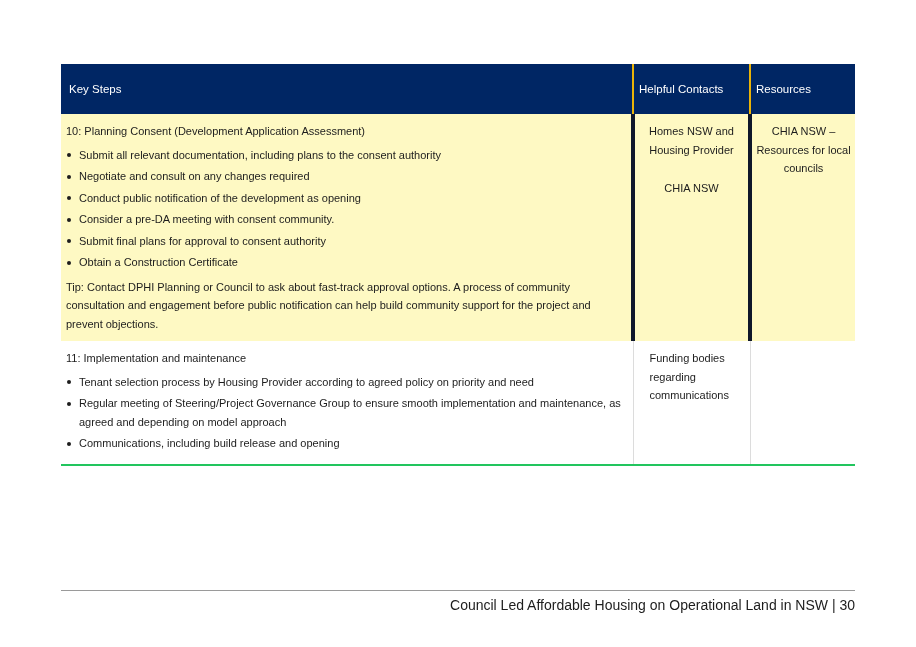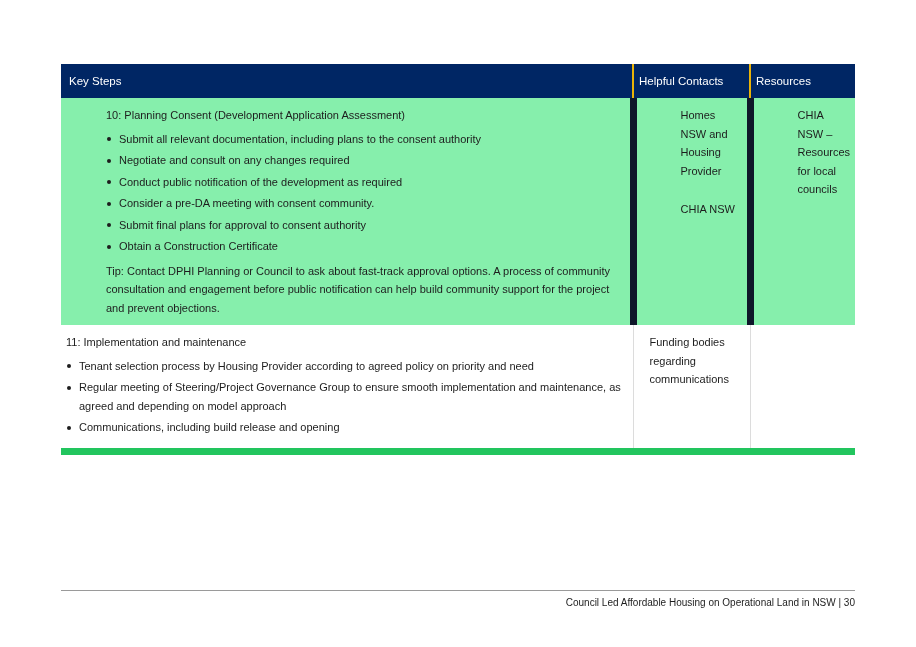--- a/index.html
+++ b/index.html
@@ -2,38 +2,38 @@
 <html><head>
 <meta charset="utf-8">
 <style>
   html, body { margin:0; padding:0; background:#ffffff; }
   body { width:916px; height:647px; position:relative; overflow:hidden;
          font-family:"Liberation Sans", "DejaVu Sans", sans-serif; color:#1d1d1d; }
   .table { position:absolute; left:61px; top:64px; width:794px; border-collapse:collapse; table-layout:fixed; }
   .table th, .table td { vertical-align:top; text-align:left; padding:0; }
   .col1 { width:572px; } .col2 { width:117px; } .col3 { width:105px; }
   .head-row th { background:#002664; color:#ffffff; font-weight:normal; font-size:11.5px;
-                 height:34px; vertical-align:middle; padding:0 5px; }
+                 height:50px; vertical-align:middle; padding:0 5px; }
   .head-row th.c1 { padding-left:8px; }
   .head-row th + th { border-left:2px solid #eab308; }
-  .row-blue td { background:#86efac;padding-left:40px; }
-  .row-white td { background:#ffffff; border-bottom:7px solid #22c55e; }
-  .row-blue td + td { border-left:7px solid #0f172a; }
+  .row-blue td { background:#fef9c3; }
+  .row-white td { background:#ffffff; border-bottom:2px solid #22c55e; }
+  .row-blue td + td { border-left:4px solid #0f172a;text-align:center; }
   .row-white td + td { border-left:1px solid #dcdcdc;padding-left:12px; }
   .cell { font-size:11px; line-height:18.5px; }
   .c1 .cell { padding:8px 6px 8px 5px; }
   .c2 .cell, .c3 .cell { padding:8px 4px 8px 4px; }
   .step-title { margin:0 0 5px 0; }
   ul.bullets { list-style:none; margin:0; padding:0; }
   ul.bullets li { position:relative; padding-left:13px; margin-bottom:3px; }
   ul.bullets li .dot { position:absolute; left:1px; top:7.5px; width:4px; height:4px; border-radius:50%; background:#1d1d1d; }
   .tip { margin-top:6px; }
   .p-gap { margin-top:20px; }
   .footer-line { position:absolute; left:61px; top:590px; width:794px; height:1px; background:#9a9a9a; }
-  .footer-text { position:absolute; right:61px; top:597px; font-size:10px; color:#1d1d1d; }
+  .footer-text { position:absolute; right:61px; top:597px; font-size:14px; color:#1d1d1d; }
 </style>
 </head>
 <body>
 
 <table class="table">
   <colgroup>
       <col class="col1">
       <col class="col2">
       <col class="col3">
     </colgroup>
@@ -45,21 +45,21 @@
     </tr>
   </thead>
   <tbody>
     <tr class="row-blue">
       <td class="c1">
         <div class="cell">
           <div class="step-title">10: Planning Consent (Development Application Assessment)</div>
           <ul class="bullets">
             <li><span class="dot"></span><span>Submit all relevant documentation, including plans to the consent authority</span></li>
             <li><span class="dot"></span><span>Negotiate and consult on any changes required</span></li>
-            <li><span class="dot"></span><span>Conduct public notification of the development as required</span></li>
+            <li><span class="dot"></span><span>Conduct public notification of the development as opening</span></li>
             <li><span class="dot"></span><span>Consider a pre-DA meeting with consent community.</span></li>
             <li><span class="dot"></span><span>Submit final plans for approval to consent authority</span></li>
             <li><span class="dot"></span><span>Obtain a Construction Certificate</span></li>
           </ul>
           <div class="tip"><span>Tip:</span><span> Contact DPHI Planning or Council to ask about fast-track approval options. A process of community consultation and engagement before public notification can help build community support for the project and prevent objections.</span></div>
         </div>
       </td>
       <td class="c2">
         <div class="cell">
           <div>Homes NSW and Housing Provider</div>

